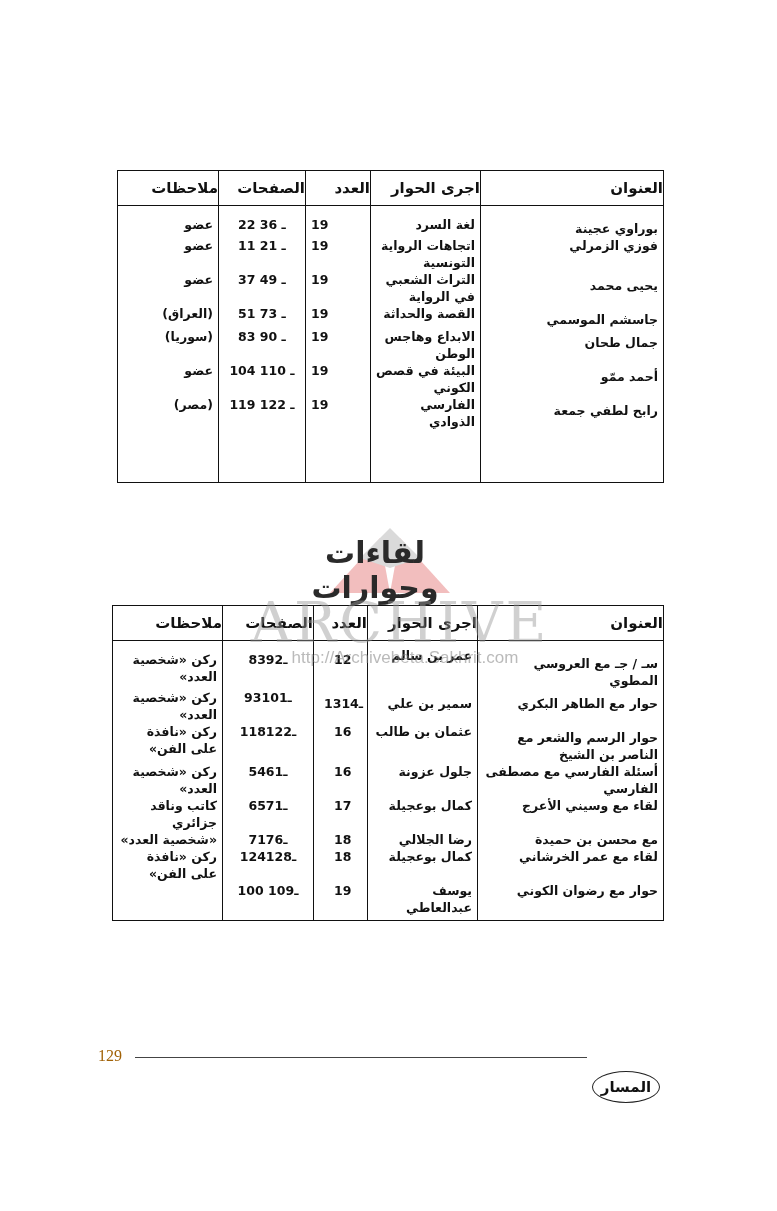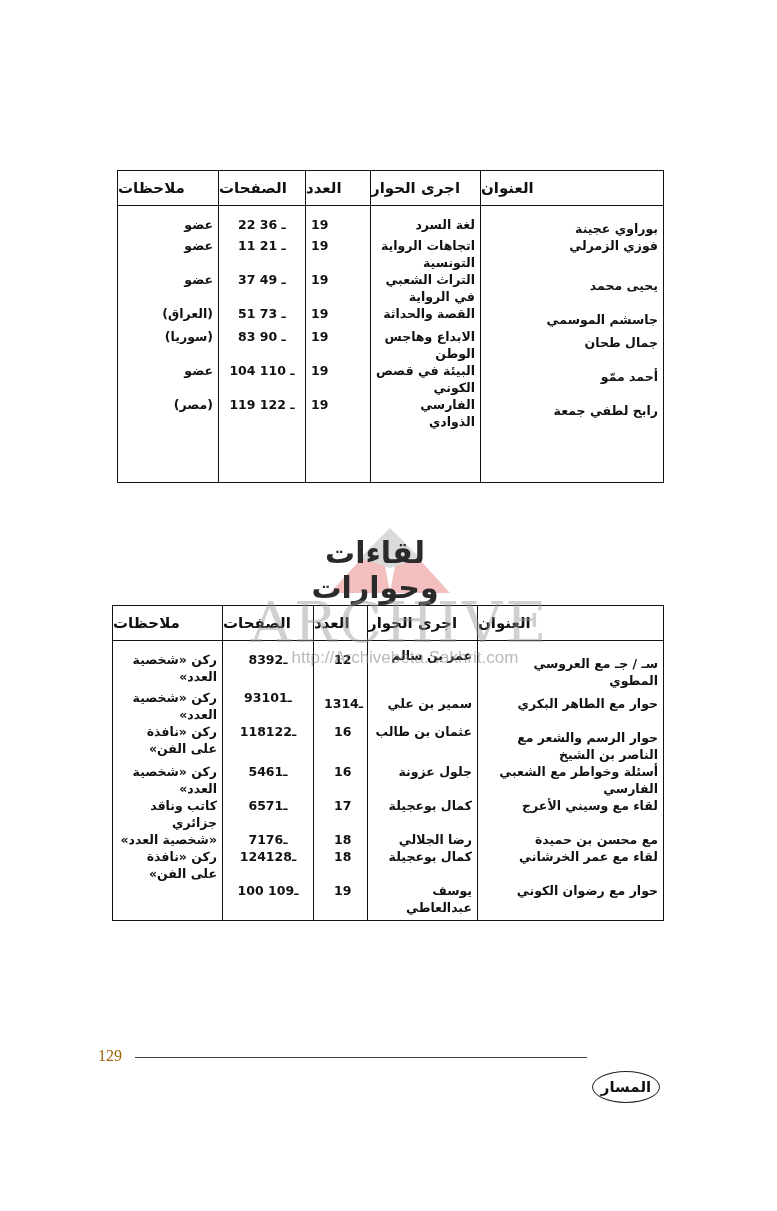--- a/index.html
+++ b/index.html
@@ -8,21 +8,21 @@
     font-family: "DejaVu Sans", sans-serif; color: #111;
   }
   .page { position: absolute; inset: 0; }
 
   table.grid {
     position: absolute; border-collapse: collapse; direction: rtl;
     font-size: 12.5px; font-weight: bold; table-layout: fixed;
   }
   table.grid th {
     border: 1.6px solid #111; height: 34px; font-size: 15px; font-weight: bold;
-    text-align: left; vertical-align: middle; padding: 0;
+    text-align: right; vertical-align: middle; padding: 0;
   }
   table.grid td {
     border-left: 1.6px solid #111; border-right: 1.6px solid #111;
     padding: 0 5px; vertical-align: top; line-height: 17px;
   }
   table.grid tr.first td { padding-top: 10px; }
   table.grid tr.last td { border-bottom: 1.6px solid #111; }
   td.num, td.pages { text-align: center; direction: ltr; }
   td.num { text-align: left; padding-left: 30px; }
   td.pages { text-align: center; }
@@ -182,21 +182,21 @@
         <td class="notes">ركن «شخصية العدد»</td>
       </tr>
       <tr>
         <td class="title" style="padding-top:6px">حوار الرسم والشعر مع الناصر بن الشيخ</td>
         <td class="by">عثمان بن طالب</td>
         <td class="num" style="padding-left:20px">16</td>
         <td class="pages">118ـ122</td>
         <td class="notes">ركن «نافذة على الفن»</td>
       </tr>
       <tr>
-        <td class="title">أسئلة وخواطر مع الشعبي الفارسي</td>
+        <td class="title">أسئلة الفارسي مع مصطفى الفارسي</td>
         <td class="by">جلول عزونة</td>
         <td class="num" style="padding-left:20px">16</td>
         <td class="pages">54ـ61</td>
         <td class="notes">ركن «شخصية العدد»</td>
       </tr>
       <tr>
         <td class="title">لقاء مع وسيني الأعرج</td>
         <td class="by">كمال بوعجيلة</td>
         <td class="num" style="padding-left:20px">17</td>
         <td class="pages">65ـ71</td>

